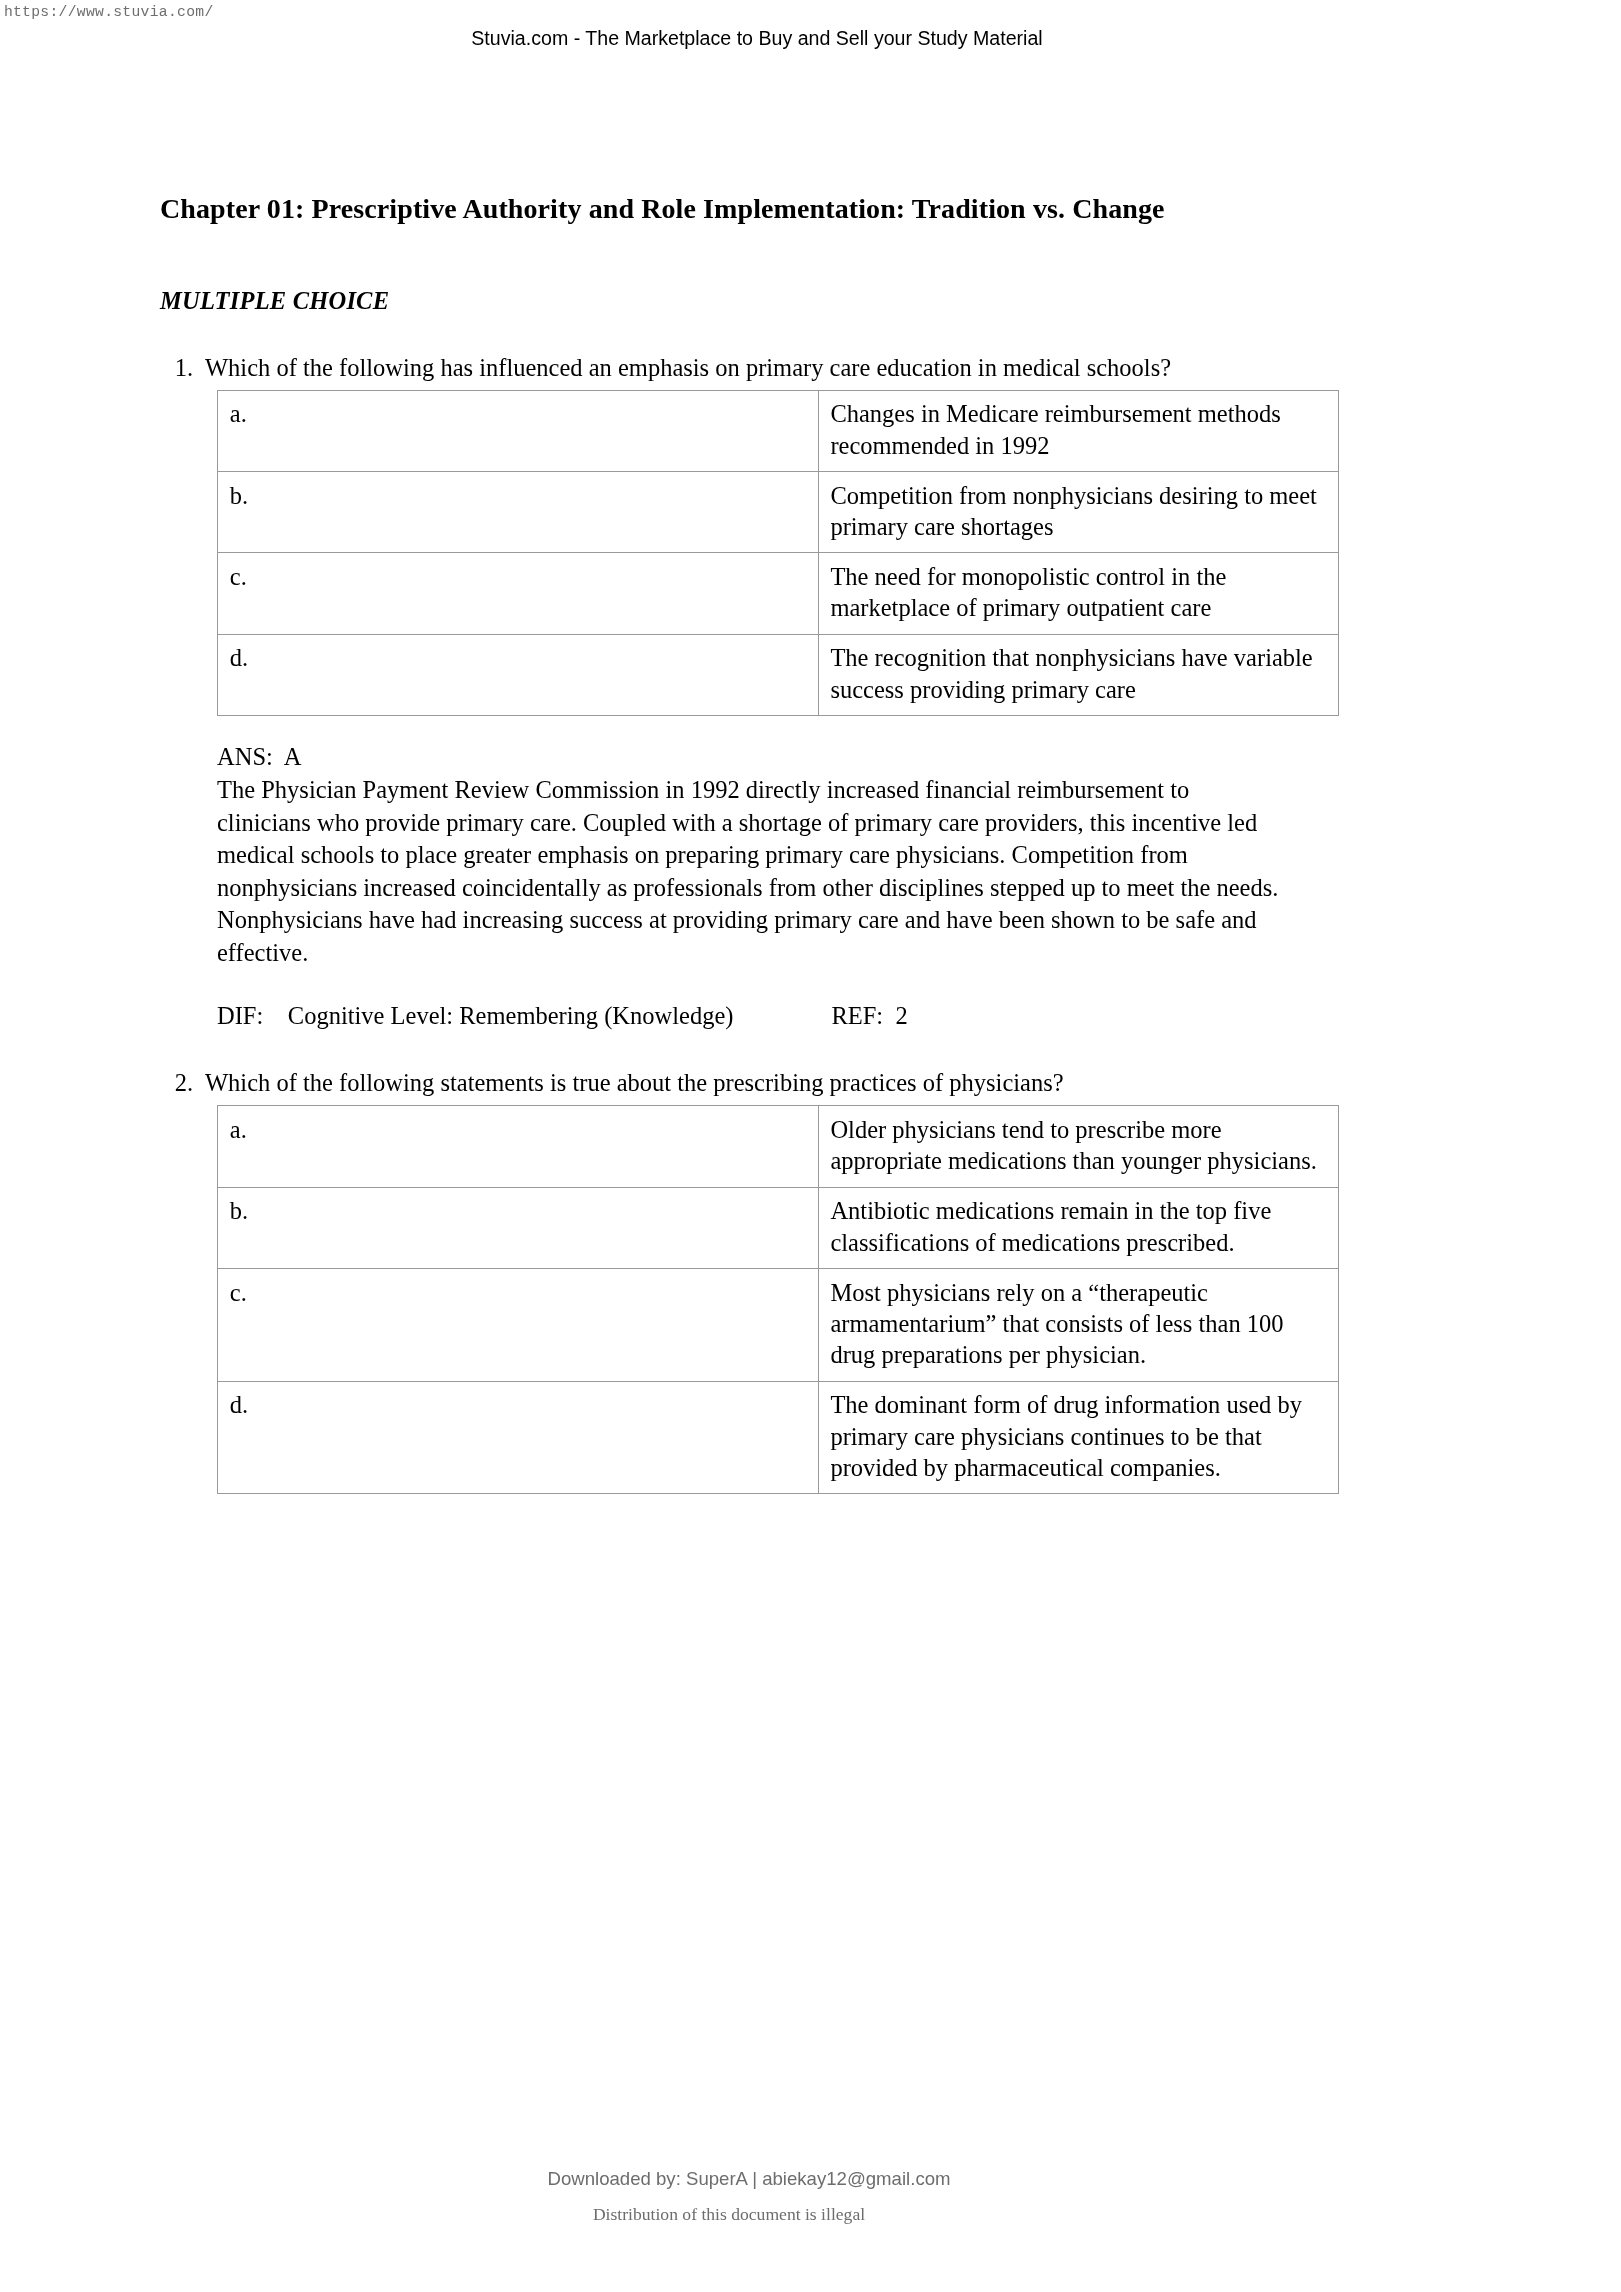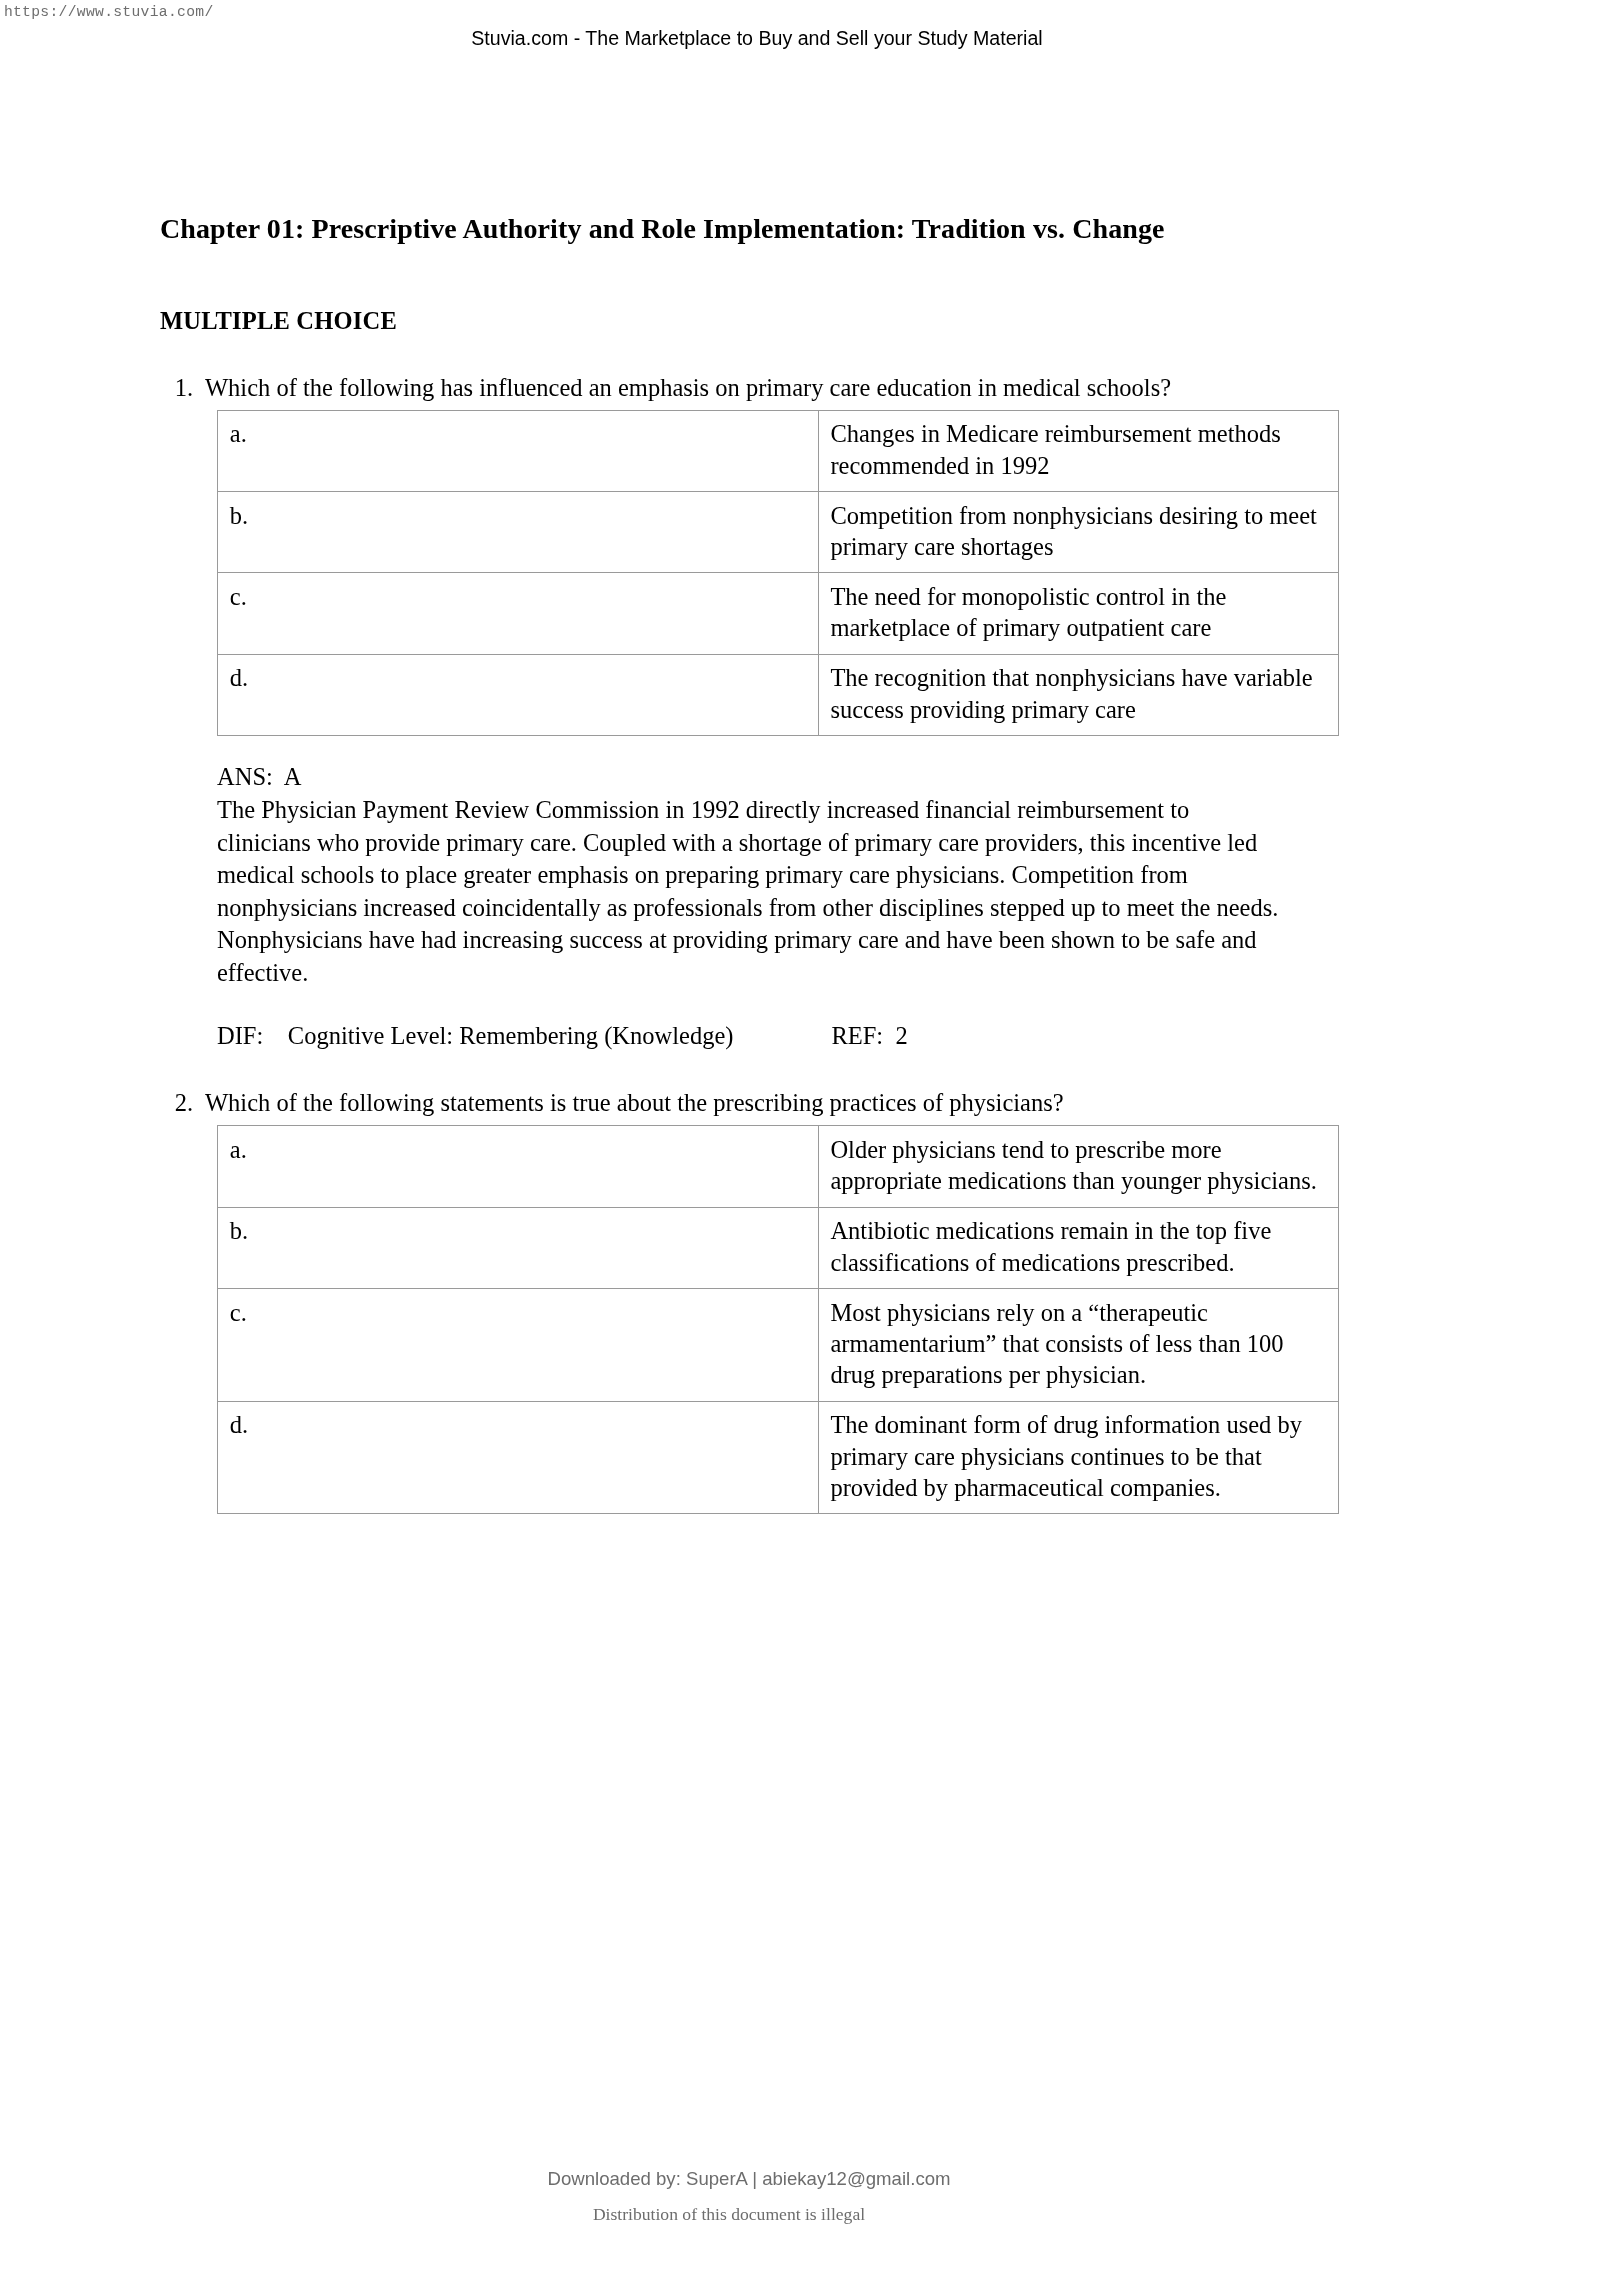--- a/index.html
+++ b/index.html
@@ -43,39 +43,39 @@
     font-size: 19.6px;
     color: #000000;
     margin-left: 28px;
   }
 
   .content {
     position: absolute;
     left: 160px;
     top: 191px;
     width: 1274px;
-    margin-top: 20px;
   }
 
   h1.doc-title {
     font-size: 28px;
     font-weight: bold;
     line-height: 1.32;
     margin: 0 0 0 0;
     letter-spacing: 0.1px;
   }
   h1.doc-title .line2 {
     display: block;
   }
 
   .section-label {
     font-size: 24.5px;
     font-weight: bold;
     margin-top: 59px;
     letter-spacing: 0.2px;
+    font-style: italic;
   }
 
   .question-block {
     margin-top: 37px;
   }
 
   .q-row {
     display: flex;
     align-items: flex-start;
   }

